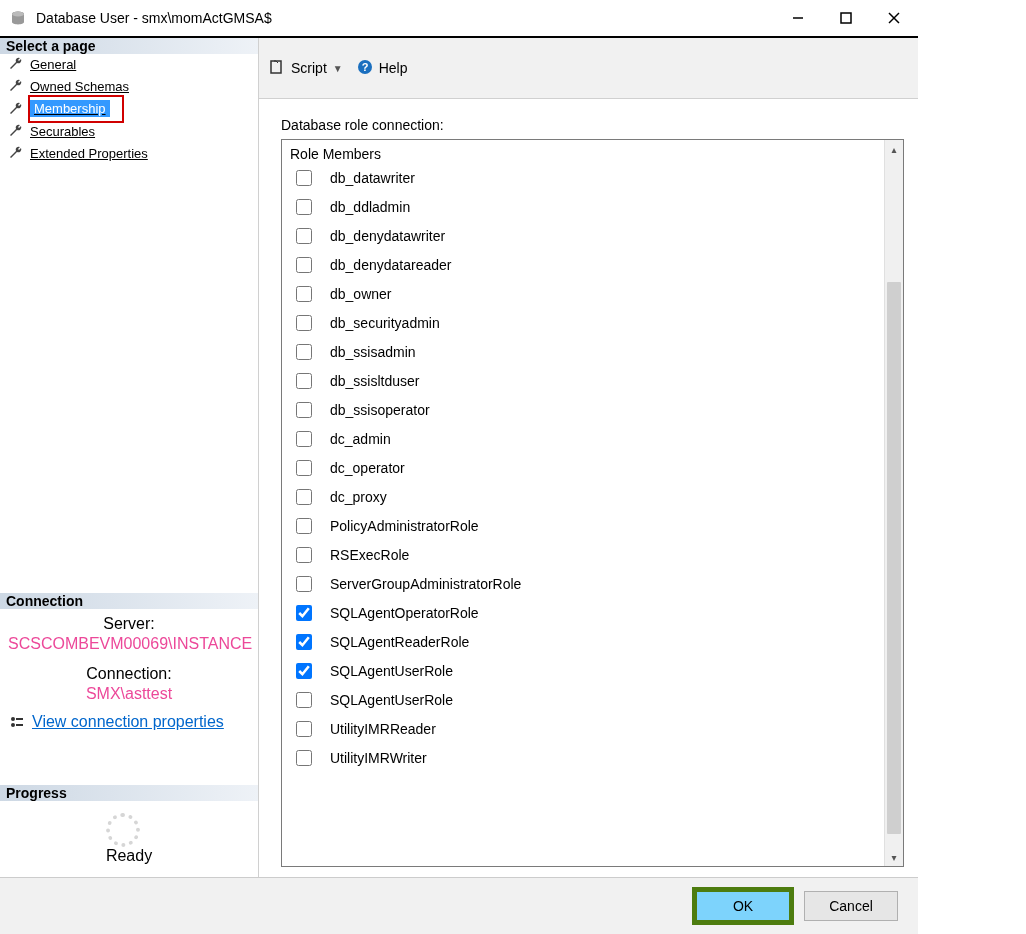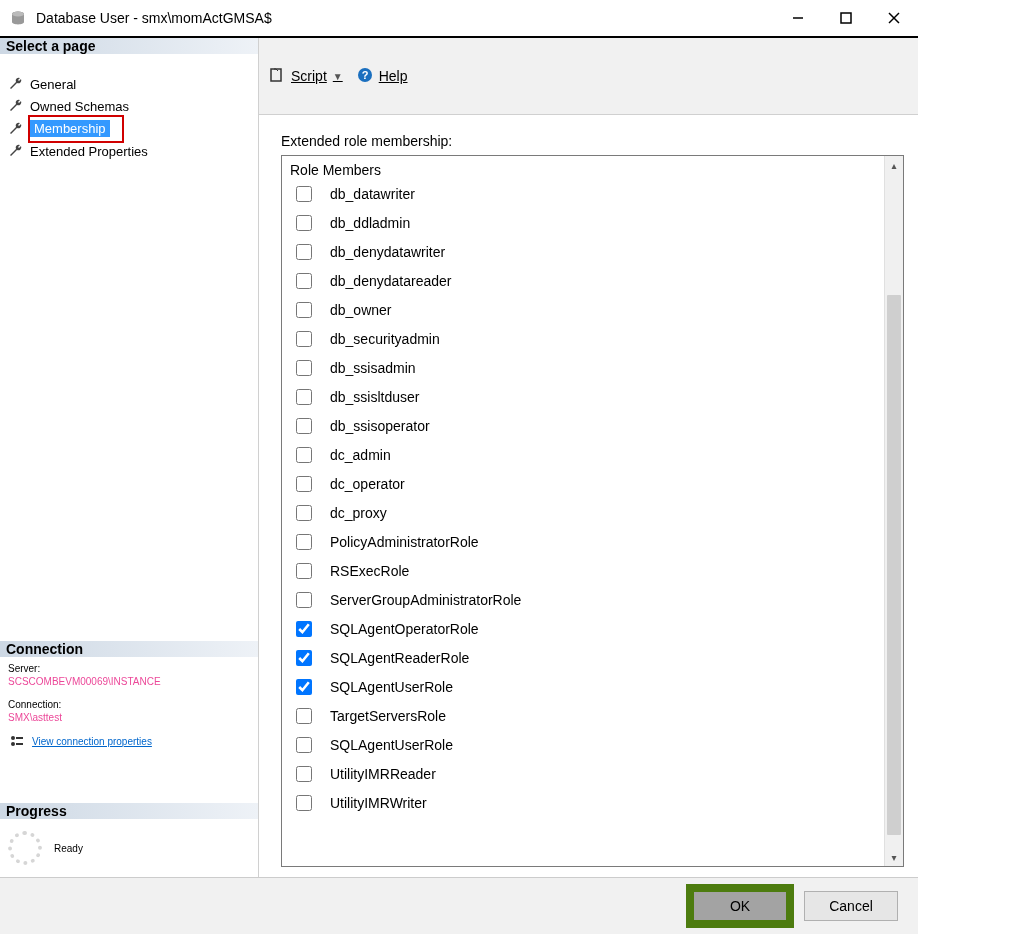--- a/index.html
+++ b/index.html
@@ -64,21 +64,22 @@
     border-right: 1px solid #d0d0d0;
     overflow: hidden;
   }
   .section-header {
     background: linear-gradient(to right, #cdd8e4, #eef2f7);
     font-weight: bold;
     padding: 0 6px;
     font-size: 14px;
   }
   .page-list {
-    padding: 20px 4px 10px 6px;
+    padding: 0 4px 10px 6px;
+    text-decoration: underline;
   }
   .page-item {
     display: flex;
     align-items: center;
     padding: 2px 2px;
     margin-bottom: 2px;
     cursor: default;
   }
   .page-item .wrench {
     width: 16px;
@@ -99,56 +100,56 @@
     left: 22px;
     top: -3px;
     width: 92px;
     height: 24px;
     border: 2px solid #d00000;
     pointer-events: none;
   }
   .sidebar-spacer { flex: 1; }
   .conn-block, .prog-block {
     padding: 6px 8px 12px 8px;
-    font-size: 10px;
+    font-size: 16px;
+    text-align: center;
   }
   .conn-block div { margin-bottom: 2px; }
   .conn-block .lbl { color: #000; }
   .conn-block .val { color: #ec4899; white-space: nowrap; }
   .conn-link {
     color: #0066cc;
     text-decoration: underline;
     cursor: pointer;
   }
   .conn-row { display: flex; align-items: center; margin-top: 10px; }
   .conn-row .plug {
     width: 18px; height: 16px; margin-right: 6px;
   }
-  .progress-row { display: flex; align-items: center; margin-top: 6px; }
+  .progress-row { display: flex; align-items: center; margin-top: 6px; flex-direction: column; }
   .spinner {
     width: 26px; height: 26px;
     border: 4px dotted #d6d6d6;
     border-radius: 50%;
     margin-right: 12px;
   }
   
   .content {
     flex: 1;
     display: flex;
     flex-direction: column;
     min-width: 0;
   }
   .toolbar {
     height: 44px;
     background: #f1f1f1;
     border-bottom: 1px solid #d0d0d0;
     display: flex;
     align-items: center;
-    padding: 16px 10px;
-    text-decoration: underline;
+    padding: 8px 10px;
   }
   .tool-btn {
     display: flex;
     align-items: center;
     margin-right: 14px;
     font-size: 14px;
     cursor: default;
   }
   .tool-btn .ticon { margin-right: 6px; }
   .tool-btn .drop { margin-left: 6px; font-size: 10px; color: #555; }
@@ -219,22 +220,22 @@
     background: #e6e6e6;
     border: 1px solid #b0b0b0;
     margin-left: 10px;
     display: flex;
     align-items: center;
     justify-content: center;
     font-size: 14px;
     cursor: default;
   }
   .btn.primary {
-    border: 8px solid #4d7c0f;
-    background: #a3a3a3;
+    border: 5px solid #4d7c0f;
+    background: #7dd3fc;
   }
 </style>
 </head>
 <body>
 
 <div class="window">
 
   <div class="titlebar">
     <span class="icon">
       <svg viewBox="0 0 16 16" width="16" height="16">
@@ -279,20 +280,26 @@
             <span class="wrench"><svg viewBox="0 0 16 16" width="16" height="16">
                 <path d="M13 3a3 3 0 0 1-4 4L3 13l-1-1 6-6a3 3 0 0 1 4-4l-2 2 1 1 2-2z" fill="#444"></path>
               </svg></span>
             <span class="plabel">Owned Schemas</span>
           </div>
           <div class="page-item selected">
             <span class="wrench"><svg viewBox="0 0 16 16" width="16" height="16">
                 <path d="M13 3a3 3 0 0 1-4 4L3 13l-1-1 6-6a3 3 0 0 1 4-4l-2 2 1 1 2-2z" fill="#444"></path>
               </svg></span>
             <span class="plabel">Membership</span>
+          </div>
+          <div class="page-item">
+            <span class="wrench"><svg viewBox="0 0 16 16" width="16" height="16">
+                <path d="M13 3a3 3 0 0 1-4 4L3 13l-1-1 6-6a3 3 0 0 1 4-4l-2 2 1 1 2-2z" fill="#444"></path>
+              </svg></span>
+            <span class="plabel">Securables</span>
           </div>
           <div class="page-item">
             <span class="wrench"><svg viewBox="0 0 16 16" width="16" height="16">
                 <path d="M13 3a3 3 0 0 1-4 4L3 13l-1-1 6-6a3 3 0 0 1 4-4l-2 2 1 1 2-2z" fill="#444"></path>
               </svg></span>
             <span class="plabel">Extended Properties</span>
           </div>
         </div>
 
       <div class="sidebar-spacer"></div>
@@ -345,21 +352,21 @@
             <svg width="16" height="16" viewBox="0 0 16 16">
               <circle cx="8" cy="8" r="7" fill="#1a6fbf"></circle>
               <text x="8" y="12" text-anchor="middle" font-size="11" font-weight="bold" fill="#fff">?</text>
             </svg>
           </span>
           <span>Help</span>
         </div>
       </div>
 
       <div class="main-panel">
-        <div class="panel-label">Extended role membership:</div>
+        <div class="panel-label">Database role connection:</div>
         <div class="listbox">
           <div class="list-inner">
             <div class="list-header">Role Members</div>
             <div id="role-rows">
                 <div class="role-row">
                   <input type="checkbox" style="">
                   <label>db_datawriter</label>
                 </div>
                 <div class="role-row">
                   <input type="checkbox" style="">
@@ -421,24 +428,20 @@
                   <input type="checkbox" checked="" style="">
                   <label>SQLAgentOperatorRole</label>
                 </div>
                 <div class="role-row">
                   <input type="checkbox" checked="" style="">
                   <label>SQLAgentReaderRole</label>
                 </div>
                 <div class="role-row">
                   <input type="checkbox" checked="" style="">
                   <label>SQLAgentUserRole</label>
-                </div>
-                <div class="role-row">
-                  <input type="checkbox" style="">
-                  <label>TargetServersRole</label>
                 </div>
                 <div class="role-row">
                   <input type="checkbox" style="">
                   <label>SQLAgentUserRole</label>
                 </div>
                 <div class="role-row">
                   <input type="checkbox" style="">
                   <label>UtilityIMRReader</label>
                 </div>
                 <div class="role-row">

